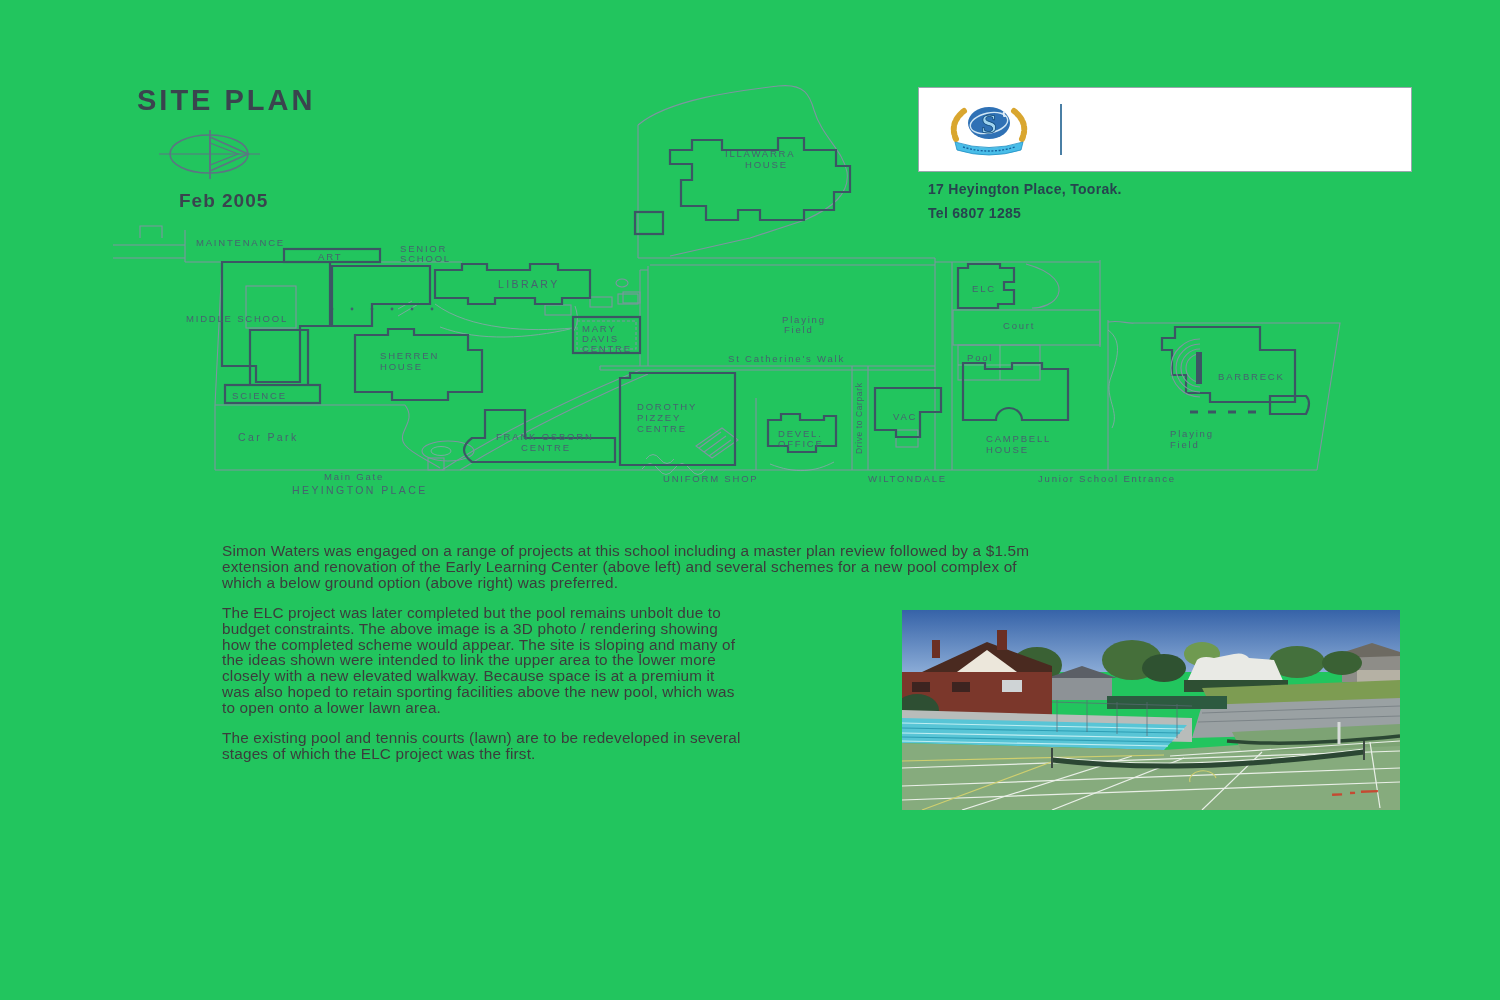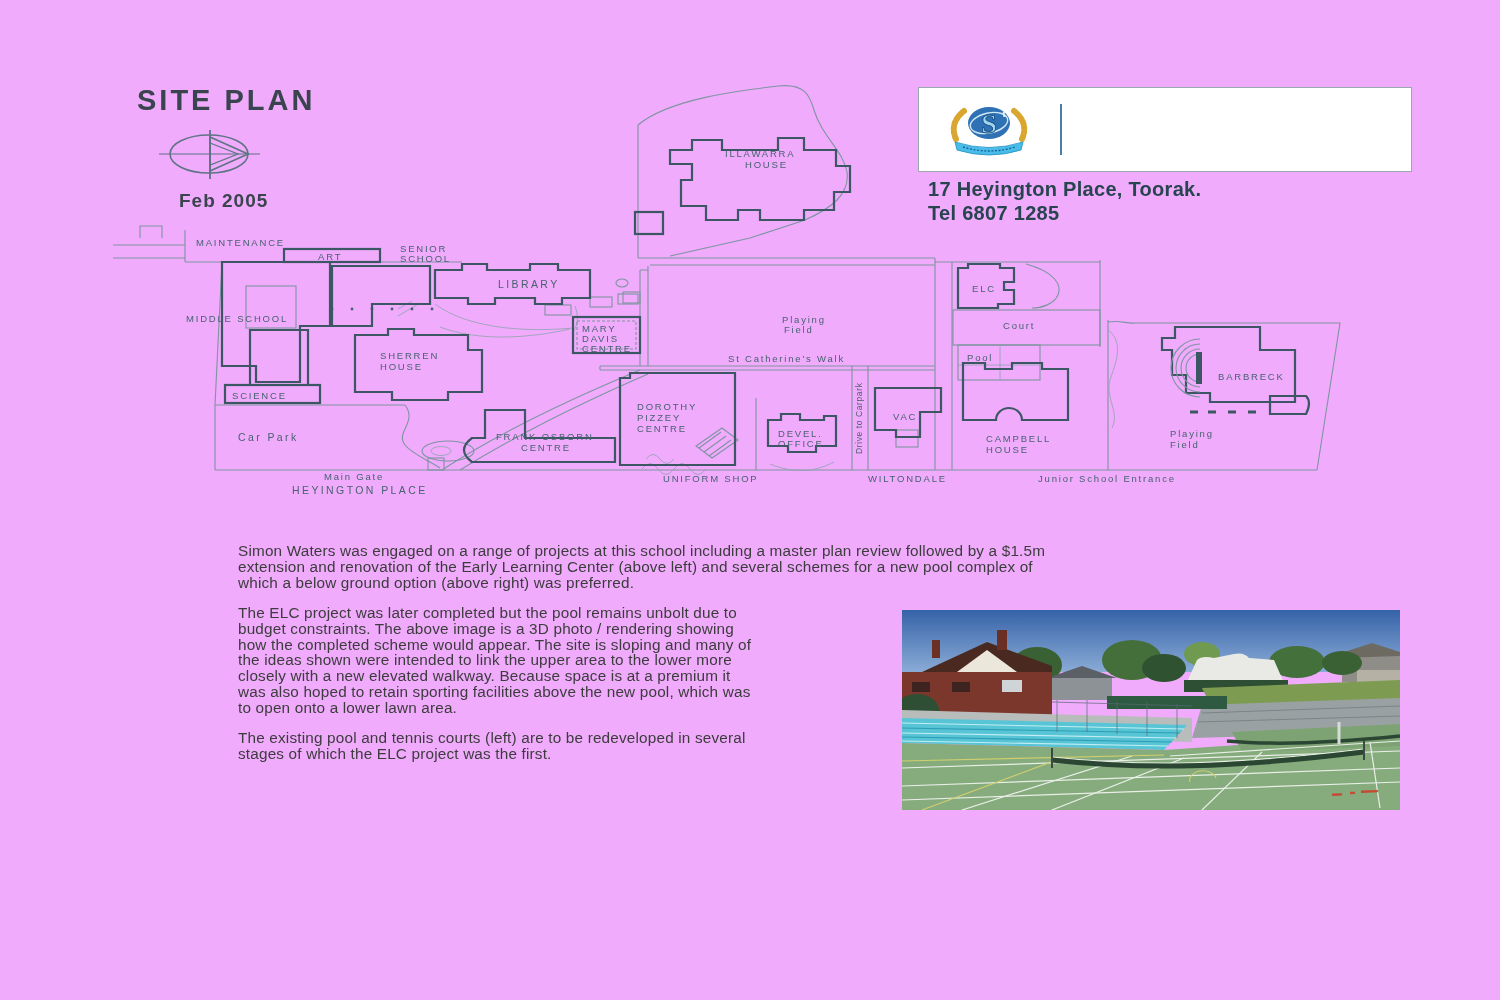--- a/index.html
+++ b/index.html
@@ -1,46 +1,46 @@
 <!DOCTYPE html>
 <html><head>
 <meta charset="utf-8">
 <style>
   html,body{margin:0;padding:0;background:#e8e8e8;}
-  .page{position:relative;width:1500px;height:1000px;background:#f0abfc;overflow:hidden;
+  .page{position:relative;width:1500px;height:1000px;background:#22c55e;overflow:hidden;
         font-family:"Liberation Sans",sans-serif;color:#3e3e3e;}
   
   .site-title{position:absolute;left:137px;top:84px;font-size:29px;font-weight:700;
               letter-spacing:3px;color:#3a444e;}
   .compass{position:absolute;left:150px;top:125px;width:120px;height:72px;}
   .plan-date{position:absolute;left:179px;top:190px;font-size:19px;font-weight:700;
              letter-spacing:1px;color:#3a444e;}
   
   .letterhead{position:absolute;left:918px;top:87px;width:492px;height:83px;
               border:1.5px solid #9aa7ad;background:#fff;}
   .crest{position:absolute;left:24px;top:14px;width:92px;height:55px;}
   .lh-divider{position:absolute;left:141px;top:16px;width:2px;height:51px;background:#4a7fa5;}
   .school-name{position:absolute;left:164px;top:23px;font-family:"Liberation Serif",serif;
                font-size:31px;color:#1b74ad;white-space:nowrap;letter-spacing:0.5px;}
-  .addr{position:absolute;left:928px;top:177px;font-size:20px;font-weight:700;
+  .addr{position:absolute;left:928px;top:177px;font-size:14px;font-weight:700;
         color:#27444f;line-height:24px;letter-spacing:0.3px;}
   
   .plan{position:absolute;left:110px;top:80px;width:1260px;height:430px;}
   .plan .b{fill:none;stroke:#3c5664;stroke-width:2.2;stroke-linejoin:miter;}
   .plan .t{fill:none;stroke:#7e95a0;stroke-width:1.1;}
   .plan .t2{fill:none;stroke:#8ea3ad;stroke-width:0.8;}
   .plan text{fill:#47626f;font-size:9.5px;letter-spacing:1.8px;font-family:"Liberation Sans",sans-serif;}
   .plan text.big{font-size:10.5px;letter-spacing:2.4px;}
   .plan text.sm{font-size:8.5px;letter-spacing:0.6px;}
   .plan .dot{fill:#44606e;stroke:none;}
   .plan .dash{stroke:#3c5664;stroke-width:3;}
   
   .bodycol{position:absolute;left:222px;top:543px;width:1070px;font-size:15.3px;
            line-height:15.9px;letter-spacing:0.18px;color:#3c3c3c;}
-  .bodycol p{margin:0 0 14px 16px;white-space:pre-line;}
+  .bodycol p{margin:0 0 14px 0;white-space:pre-line;}
   
   .photo{position:absolute;left:902px;top:610px;width:498px;height:200px;}
 </style>
 </head>
 <body>
 
 <div class="page">
 
   <div class="site-title">SITE PLAN</div>
   <svg class="compass" viewBox="0 0 120 72">
@@ -193,21 +193,21 @@
     <p>Simon Waters was engaged on a range of projects at this school including a master plan review followed by a $1.5m
 extension and renovation of the Early Learning Center (above left) and several schemes for a new pool complex of
 which a below ground option (above right) was preferred.</p>
     <p>The ELC project was later completed but the pool remains unbolt due to
 budget constraints. The above image is a 3D photo / rendering showing
 how the completed scheme would appear. The site is sloping and many of
 the ideas shown were intended to link the upper area to the lower more
 closely with a new elevated walkway. Because space is at a premium it
 was also hoped to retain sporting facilities above the new pool, which was
 to open onto a lower lawn area.</p>
-    <p>The existing pool and tennis courts (left) are to be redeveloped in several
+    <p>The existing pool and tennis courts (lawn) are to be redeveloped in several
 stages of which the ELC project was the first.</p>
   </div>
 
   <svg class="photo" viewBox="0 0 498 200">
     <defs>
       <linearGradient id="sky" x1="0" y1="0" x2="0" y2="1">
         <stop offset="0" stop-color="#3663a8"></stop>
           <stop offset="1" stop-color="#8aabd6"></stop>
       </linearGradient>
     </defs>

